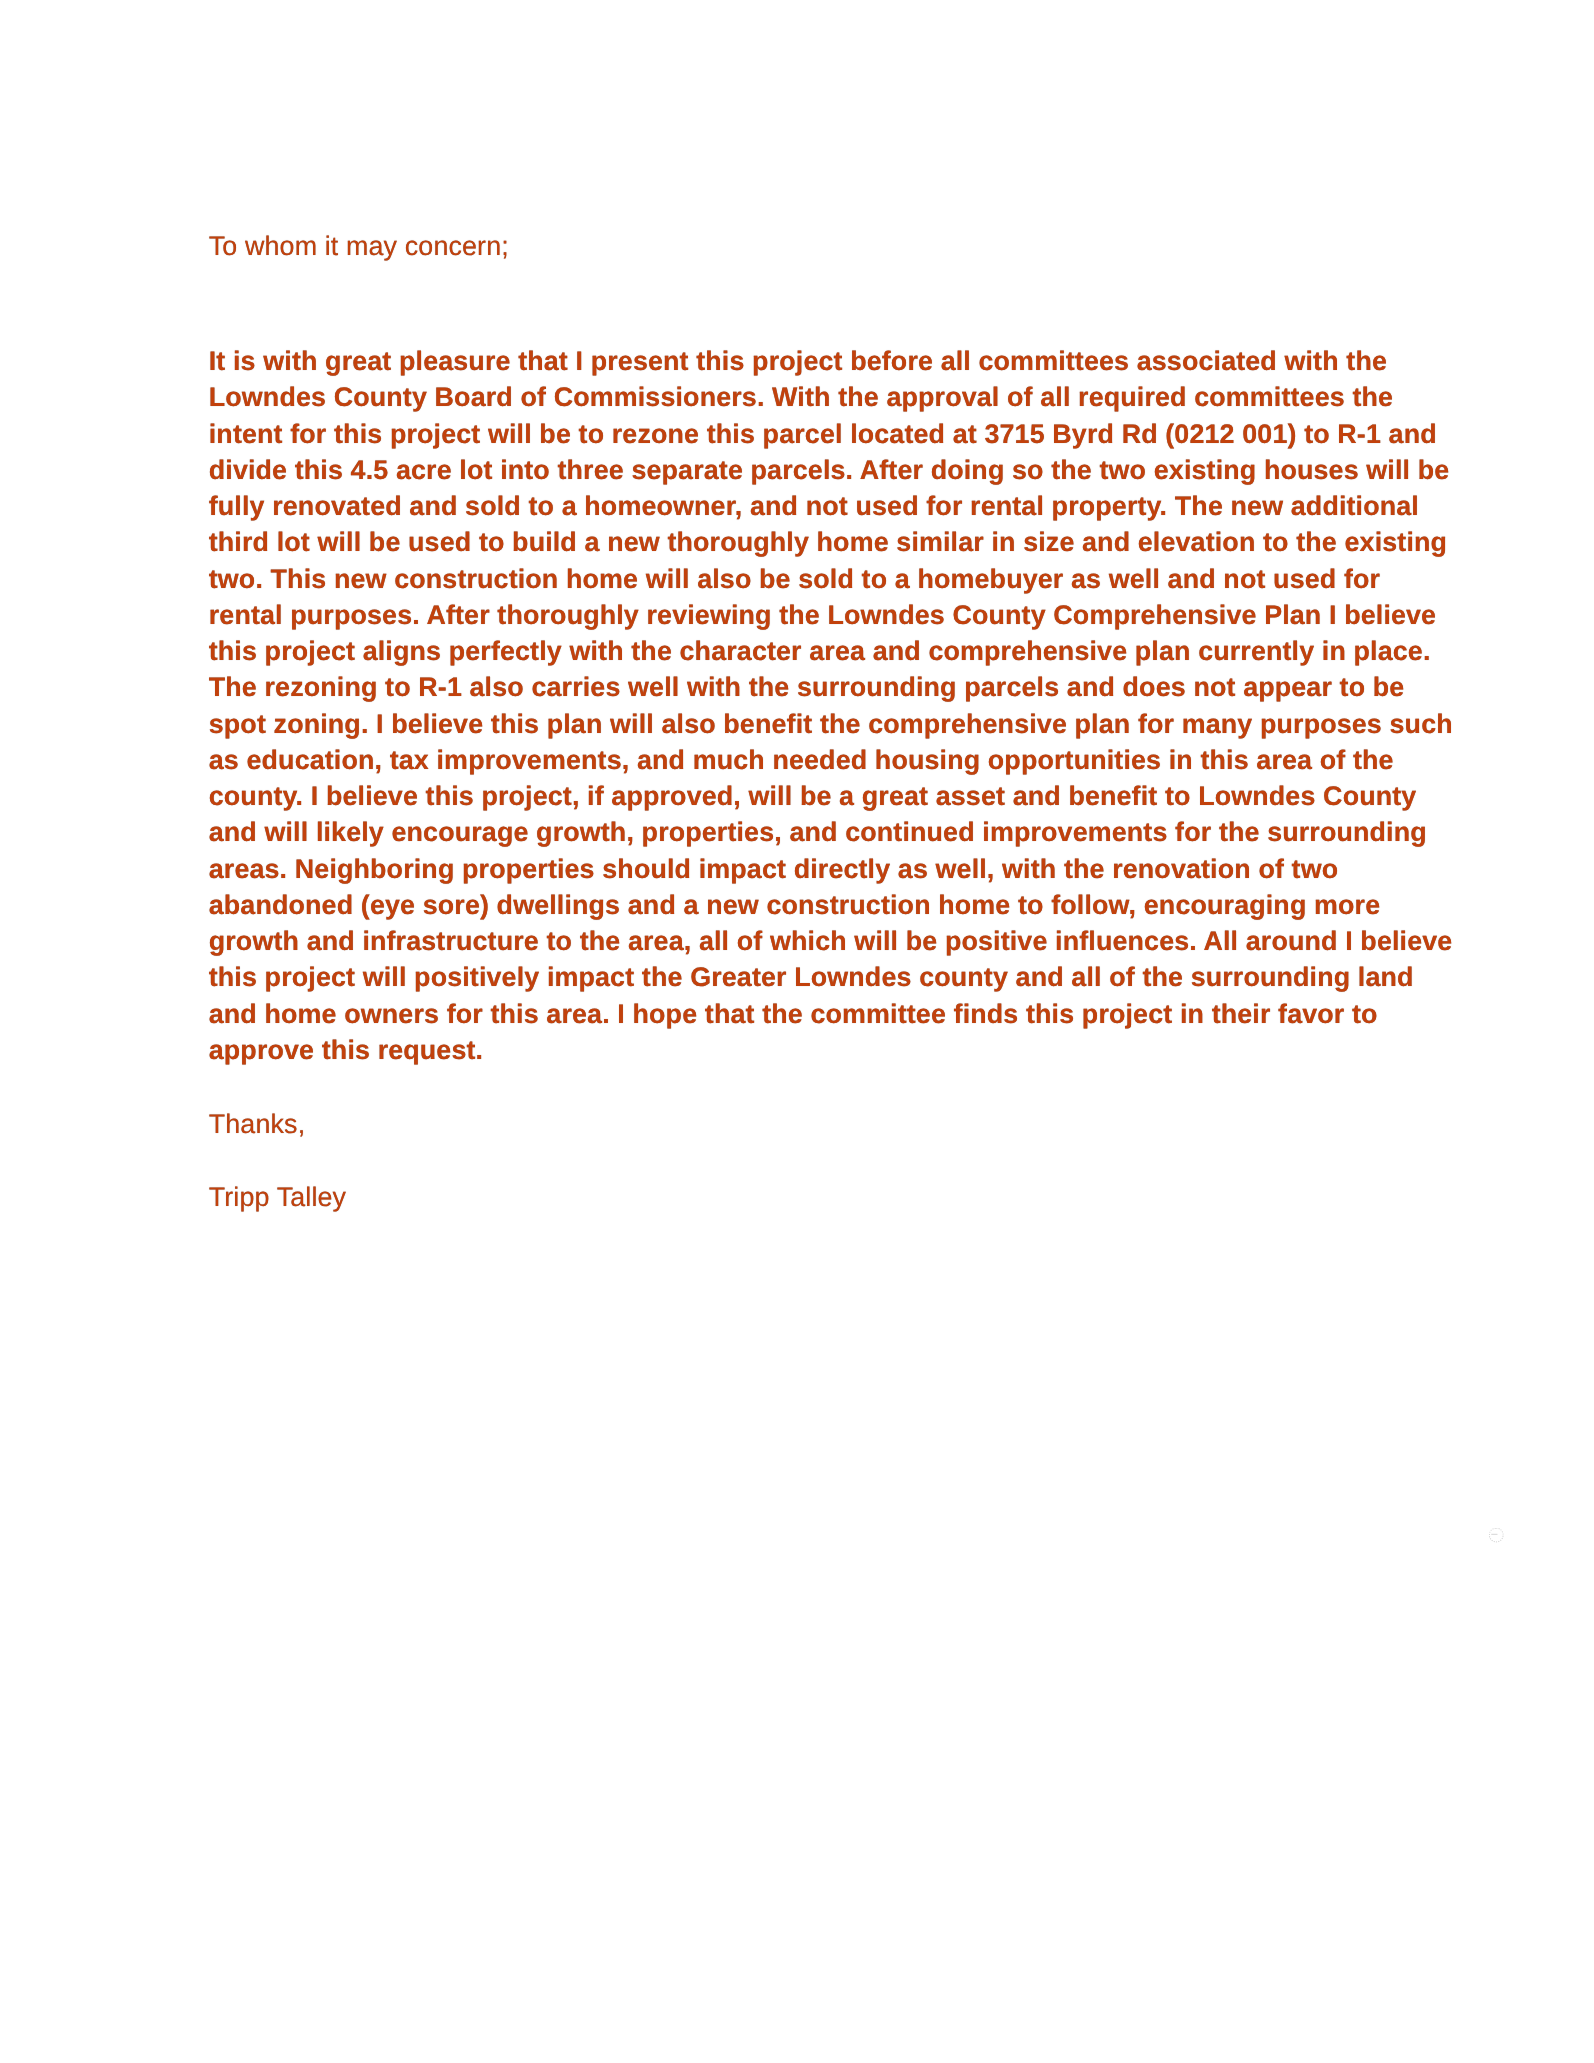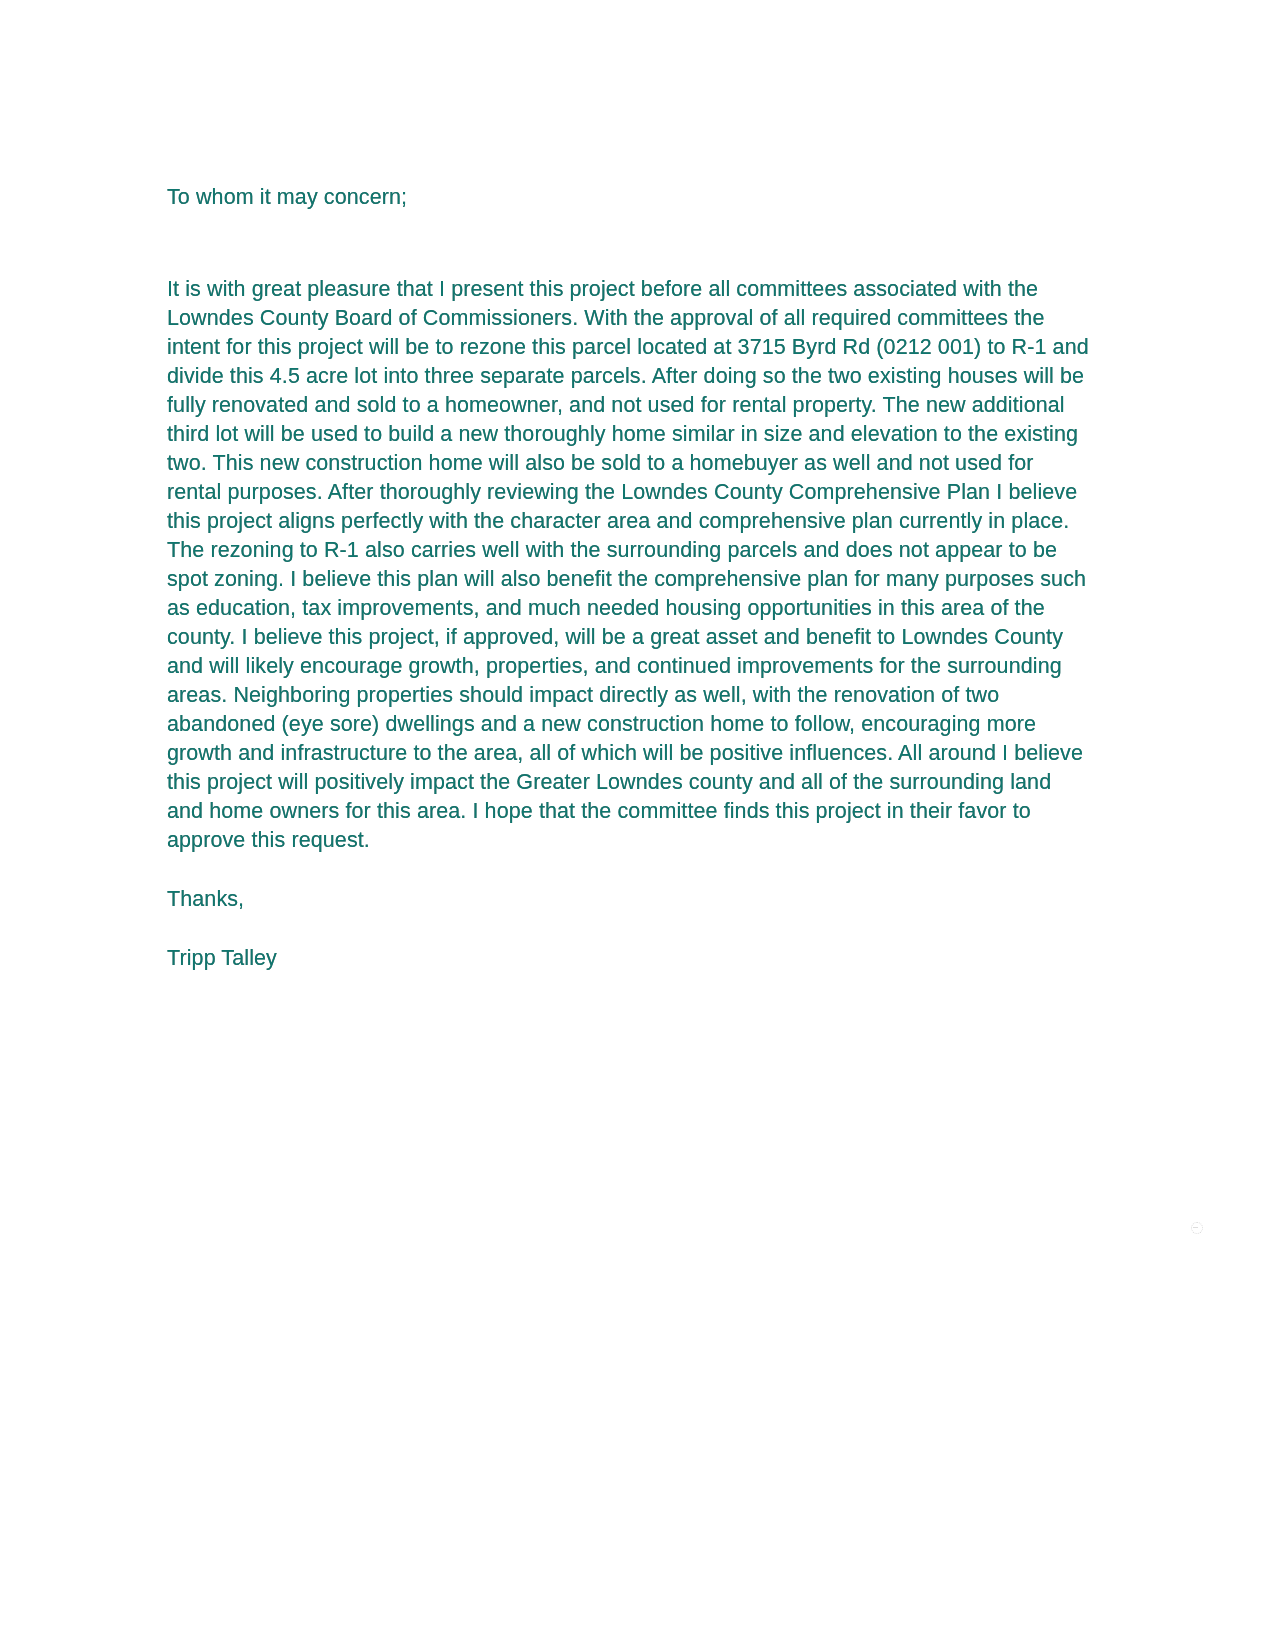--- a/index.html
+++ b/index.html
@@ -19,33 +19,34 @@
     inset: 0;
     background: #ffffff;
   }
   .letter {
     position: absolute;
     left: 167px;
     top: 183px;
     width: 950px;
     font-size: 21.5px;
     line-height: 29px;
-    color: #0f766e;
+    color: #c2410c;
     
     text-shadow: 0 0 0.6px rgba(20,20,20,0.55);
     letter-spacing: 0.1px;
   }
   .salutation {
     margin: 0 0 63px 0;
   }
   .letter-body {
     margin: 0;
   }
   .body-line {
     white-space: nowrap; 
+    font-weight: bold;
   }
   .closing {
     margin-top: 29px;
   }
   .closing-line {
     white-space: nowrap;
     margin-top: 30px;
   }
   .scan-artifact {
     position: absolute;

